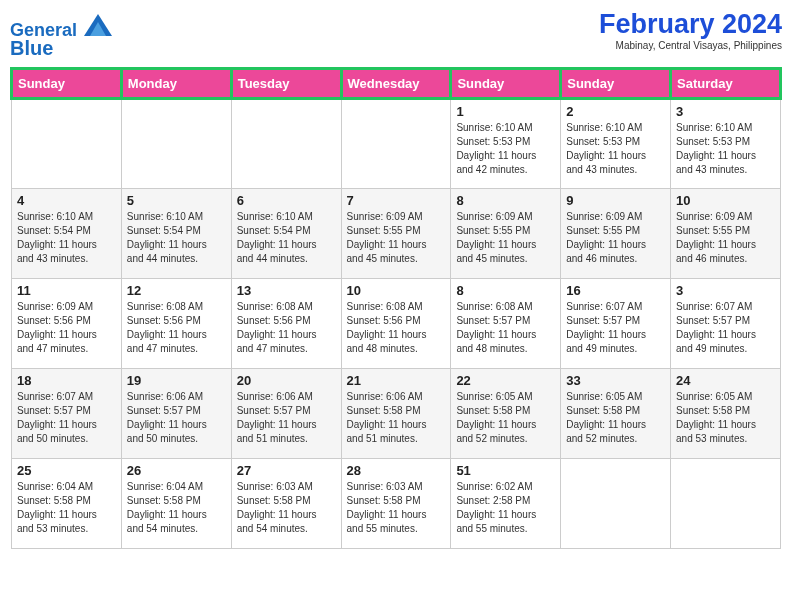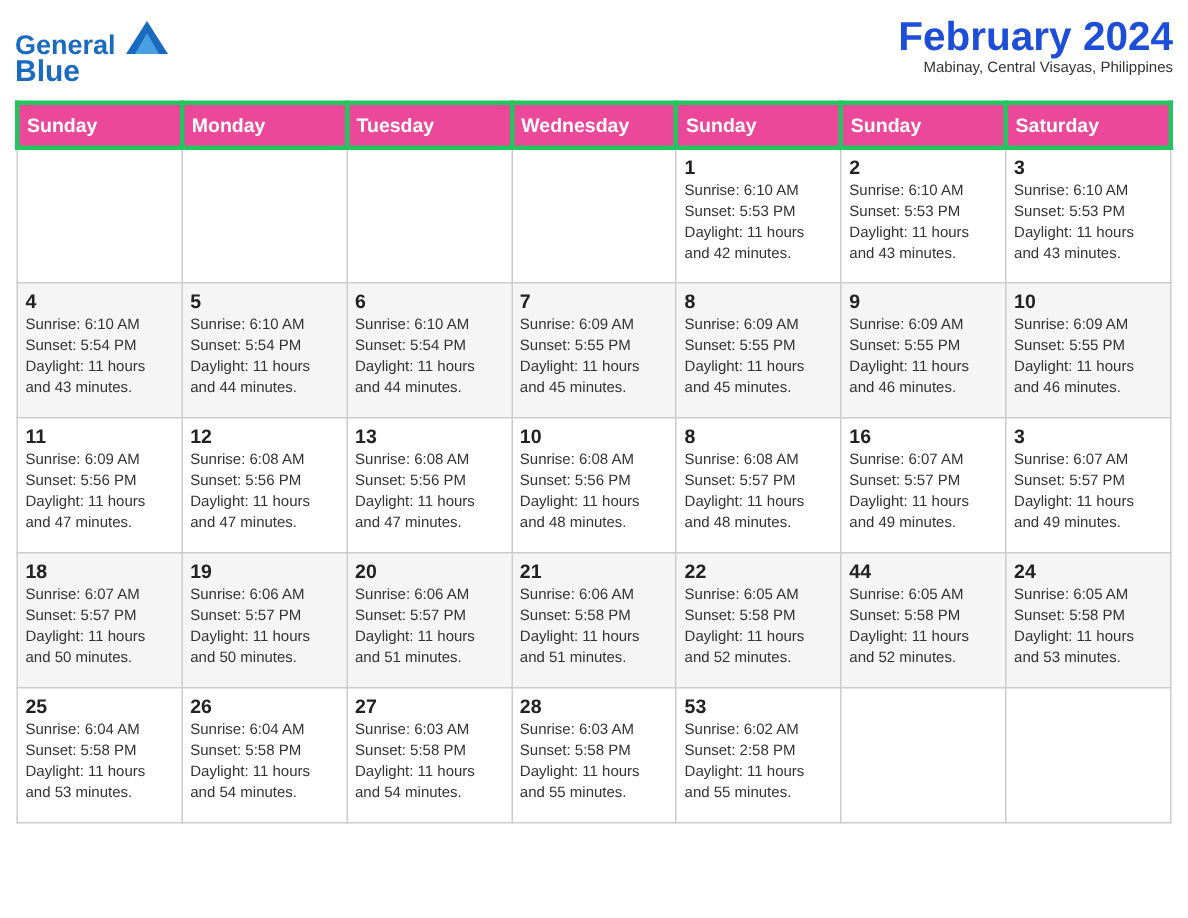--- a/index.html
+++ b/index.html
@@ -283,21 +283,21 @@
 and 51 minutes.</div>
         </td>
         <td>
           <div class="day-number">22</div>
           <div class="day-info" style="white-space: pre-line;">Sunrise: 6:05 AM
 Sunset: 5:58 PM
 Daylight: 11 hours
 and 52 minutes.</div>
         </td>
         <td>
-          <div class="day-number">44</div>
+          <div class="day-number">33</div>
           <div class="day-info" style="white-space: pre-line;">Sunrise: 6:05 AM
 Sunset: 5:58 PM
 Daylight: 11 hours
 and 52 minutes.</div>
         </td>
         <td>
           <div class="day-number">24</div>
           <div class="day-info" style="white-space: pre-line;">Sunrise: 6:05 AM
 Sunset: 5:58 PM
 Daylight: 11 hours
@@ -327,21 +327,21 @@
 and 54 minutes.</div>
         </td>
         <td>
           <div class="day-number">28</div>
           <div class="day-info" style="white-space: pre-line;">Sunrise: 6:03 AM
 Sunset: 5:58 PM
 Daylight: 11 hours
 and 55 minutes.</div>
         </td>
         <td>
-          <div class="day-number">53</div>
+          <div class="day-number">51</div>
           <div class="day-info" style="white-space: pre-line;">Sunrise: 6:02 AM
 Sunset: 2:58 PM
 Daylight: 11 hours
 and 55 minutes.</div>
         </td>
         <td class="empty-cell"></td>
         <td class="empty-cell"></td>
       </tr>
     </tbody>
 </table>

